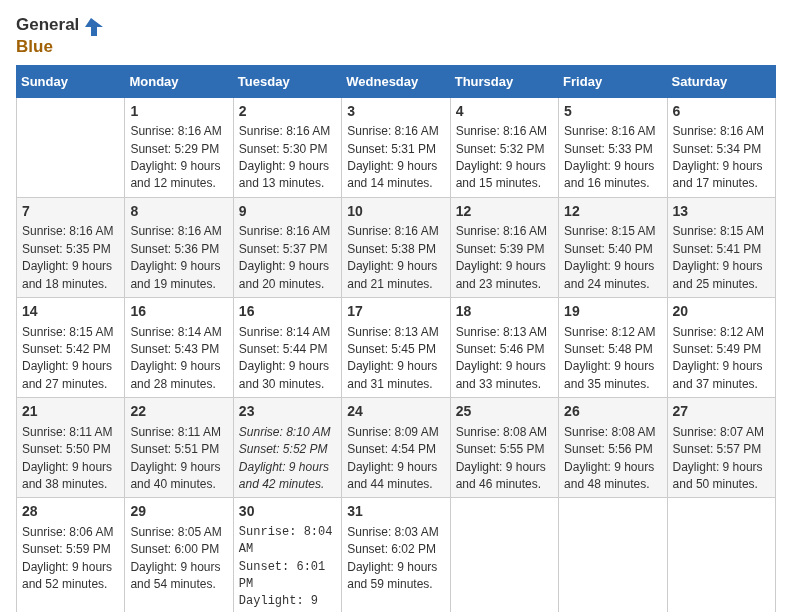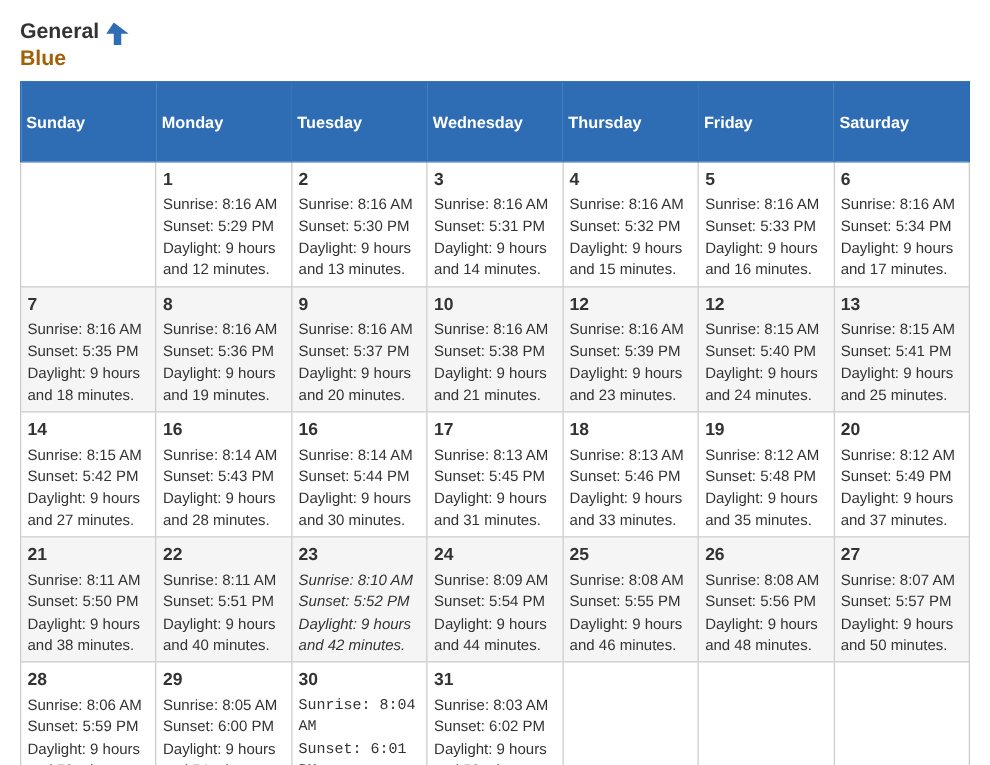--- a/index.html
+++ b/index.html
@@ -35,21 +35,21 @@
       margin-top: 2px;
     }
     table {
       width: 100%;
       border-collapse: collapse;
       font-size: 11px;
     }
     thead tr th {
       background-color: #2e6db4;
       color: #fff;
-      padding: 24px 4px;
+      padding: 8px 4px;
       text-align: left;
       font-size: 13px;
       font-weight: bold;
       border: 1px solid #2e6db4;
     }
     tbody tr td {
       border: 1px solid #ccc;
       vertical-align: top;
       padding: 4px 5px;
       width: 108px;
@@ -278,21 +278,21 @@
         <td>
           <span class="day-number">23</span>
           <div class="day-info" style="white-space: pre-line; font-style: italic;">Sunrise: 8:10 AM
 Sunset: 5:52 PM
 Daylight: 9 hours
 and 42 minutes.</div>
         </td>
         <td>
           <span class="day-number">24</span>
           <div class="day-info" style="white-space: pre-line;">Sunrise: 8:09 AM
-Sunset: 5:54 PM
+Sunset: 4:54 PM
 Daylight: 9 hours
 and 44 minutes.</div>
         </td>
         <td>
           <span class="day-number">25</span>
           <div class="day-info" style="white-space: pre-line;">Sunrise: 8:08 AM
 Sunset: 5:55 PM
 Daylight: 9 hours
 and 46 minutes.</div>
         </td>

